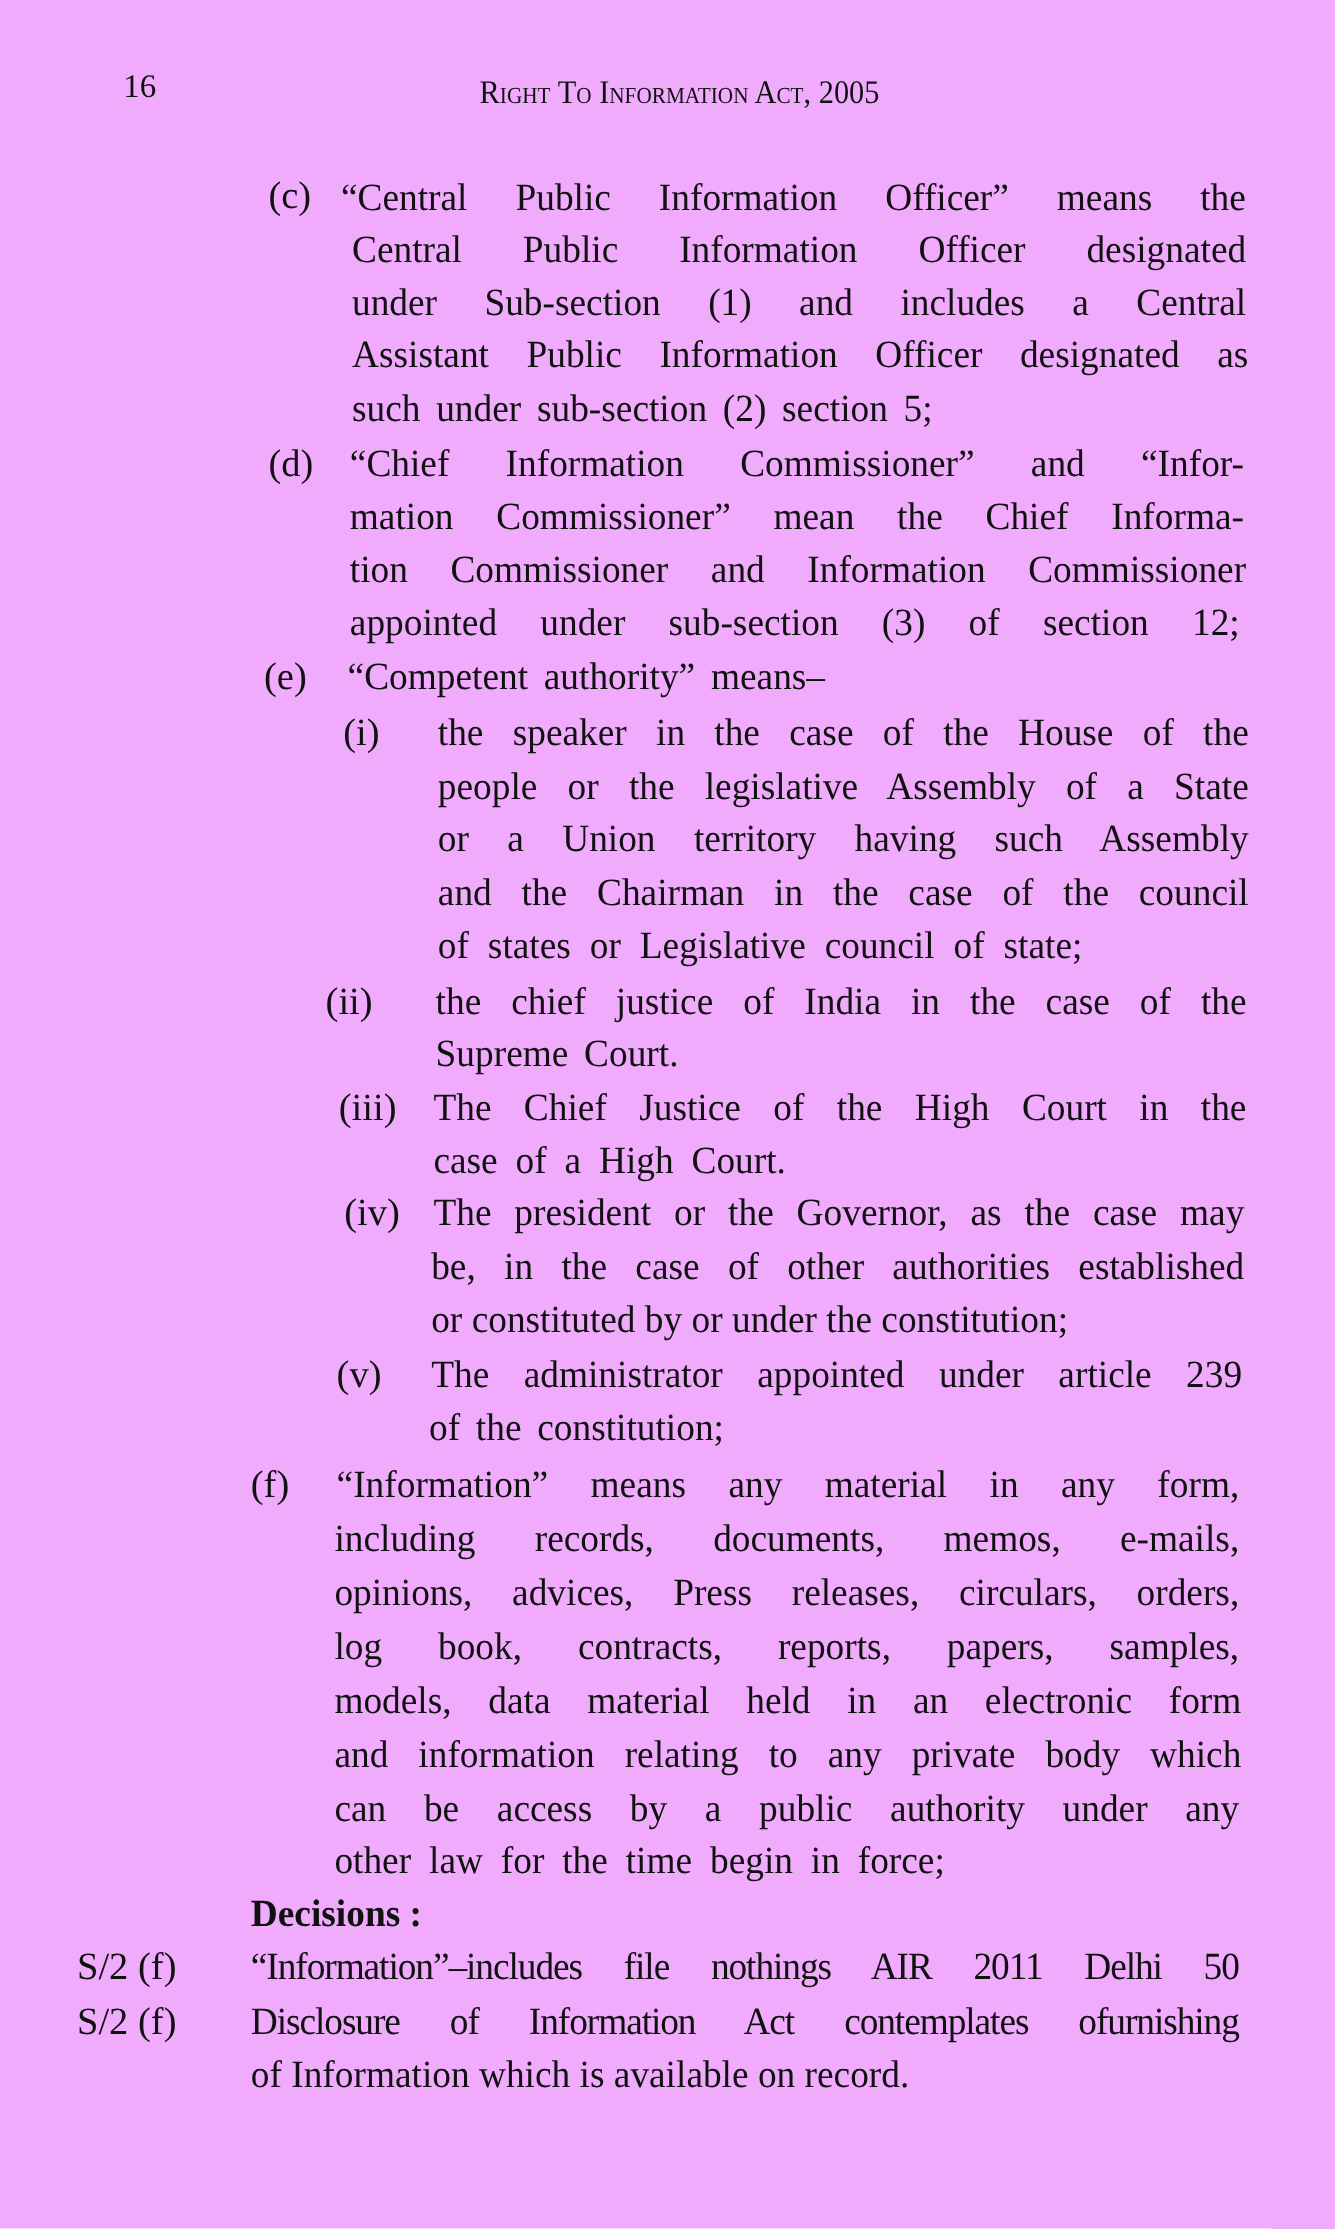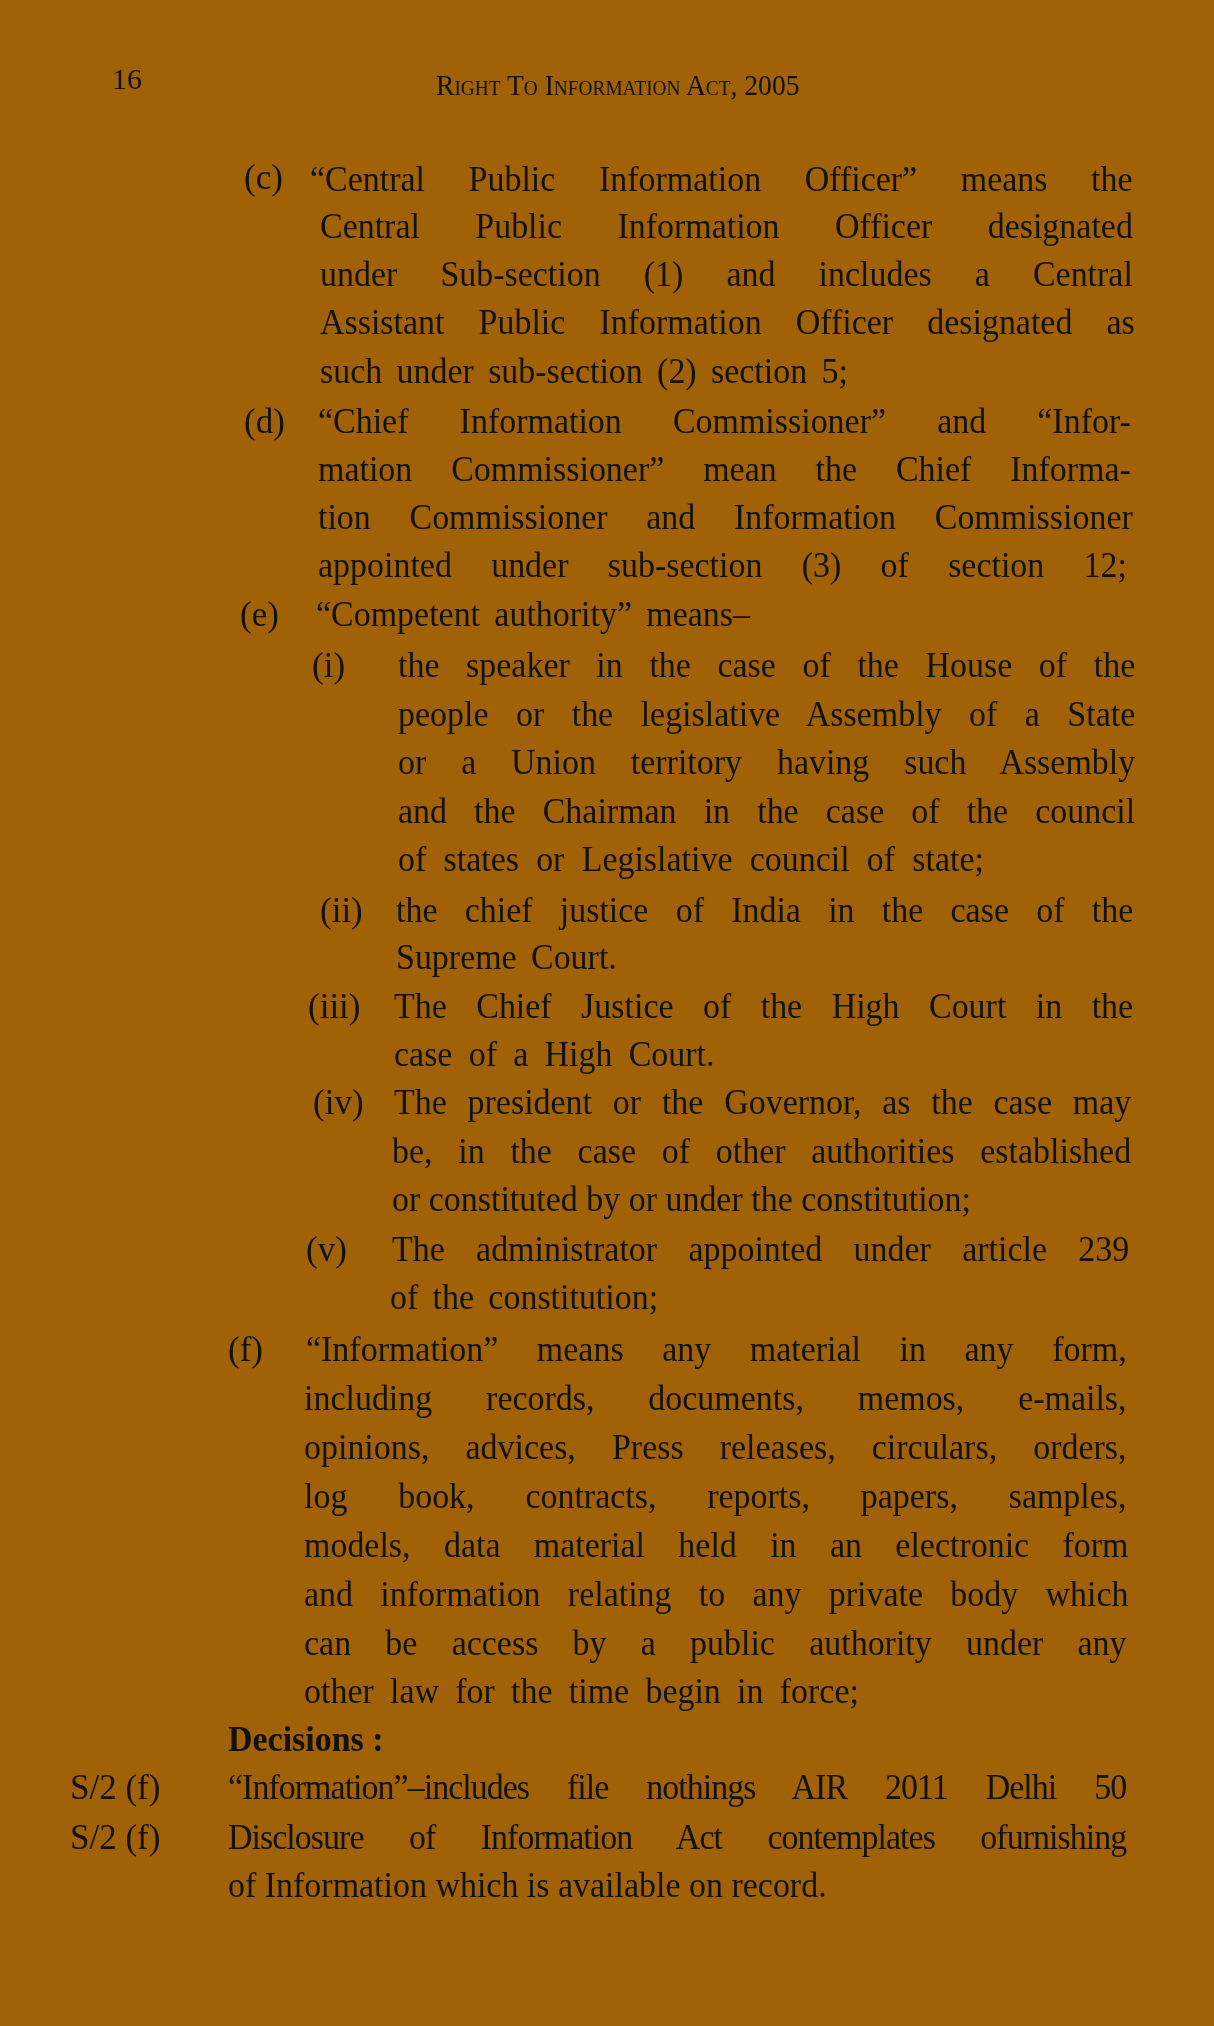--- a/index.html
+++ b/index.html
@@ -1,17 +1,17 @@
 <!DOCTYPE html>
 <html><head>
 <meta charset="utf-8">
 <style>
   html,body{margin:0;padding:0;background:#fff;}
   body{width:1214px;height:2026px;position:relative;overflow:hidden;font-family:"Liberation Serif","DejaVu Serif",serif;color:#111;}
-  .page{position:absolute;left:0;top:0;width:1214px;height:2026px;background:#a16207;}
+  .page{position:absolute;left:0;top:0;width:1214px;height:2026px;background:#f0abfc;}
   .pn{position:absolute;left:112px;top:62px;font-size:30px;}
   .hdr{position:absolute;left:436px;top:68px;font-size:30px;font-variant:small-caps;letter-spacing:0px;transform:scaleX(0.92);transform-origin:left;}
   .ln{position:absolute;font-size:35px;white-space:nowrap;line-height:40px;transform:scaleX(0.97);transform-origin:left;}
   .just{text-align:justify;text-align-last:justify;}
   .lbl{position:absolute;font-size:35px;line-height:40px;}
   .bold{font-weight:bold;}
 </style>
 </head>
 <body>
 
@@ -35,21 +35,21 @@
   <div class="lbl" style="left:240px;top:595px">(e)</div>
   <div class="ln" style="left:316px;top:595px;word-spacing:6px">“Competent authority” means–</div>
 
   <div class="lbl" style="left:312px;top:646px">(i)</div>
   <div class="ln just" style="left:398px;top:646px;width:760px">the speaker in the case of the House of the</div>
   <div class="ln just" style="left:398px;top:695px;width:760px">people or the legislative Assembly of a State</div>
   <div class="ln just" style="left:398px;top:743px;width:760px">or a Union territory having such Assembly</div>
   <div class="ln just" style="left:398px;top:792px;width:760px">and the Chairman in the case of the council</div>
   <div class="ln" style="left:398px;top:840px;word-spacing:9px">of states or Legislative council of state;</div>
 
-  <div class="lbl" style="left:320px;top:891px">(ii)</div>
+  <div class="lbl" style="left:296px;top:891px">(ii)</div>
   <div class="ln just" style="left:396px;top:891px;width:760px">the chief justice of India in the case of the</div>
   <div class="ln" style="left:396px;top:938px;word-spacing:6px">Supreme Court.</div>
 
   <div class="lbl" style="left:308px;top:987px">(iii)</div>
   <div class="ln just" style="left:394px;top:987px;width:762px">The Chief Justice of the High Court in the</div>
   <div class="ln" style="left:394px;top:1035px;word-spacing:8px">case of a High Court.</div>
 
   <div class="lbl" style="left:313px;top:1083px">(iv)</div>
   <div class="ln just" style="left:394px;top:1083px;width:760px">The president or the Governor, as the case may</div>
   <div class="ln just" style="left:392px;top:1132px;width:762px">be, in the case of other authorities established</div>

